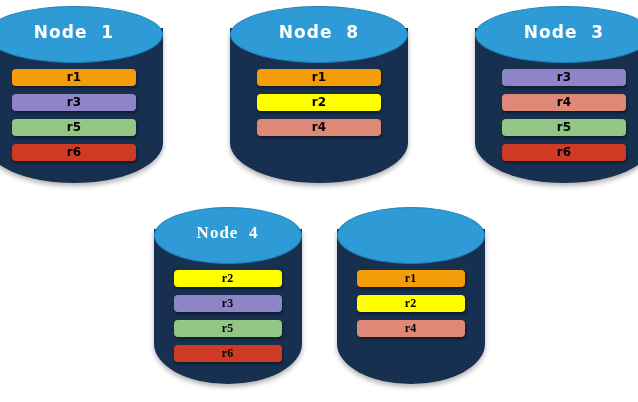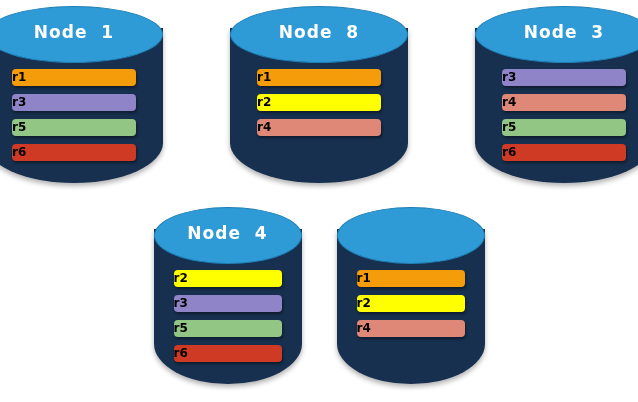--- a/index.html
+++ b/index.html
@@ -32,21 +32,21 @@
   .node-row.row-top    { top: 6px;   gap: 67px; }
   .node-row.row-bottom { top: 207px; gap: 35px; }
 
   
   .node {
     position: relative;
     width: 178px;
     height: 185px;
     flex: 0 0 auto;
   }
-  .node.small { width: 148px; height: 185px; }
+  .node.small { width: 148px; height: 185px; font-family: Liberation Serif, serif; }
 
   
   .cyl-body {
     position: absolute;
     left: 0;
     top: 22px;
     width: 100%;
     height: 155px;
     background: #17304f;
     border-radius: 0 0 50% 50% / 0 0 26% 26%;
@@ -92,20 +92,21 @@
     align-items: center;
     gap: 8px;
     padding-top: 6px;
     box-sizing: border-box;
   }
   .replica {
     width: 124px;
     height: 17px;
     line-height: 17px;
     border-radius: 4px;
+    text-align: center;
     font-size: 12px;
     font-weight: bold;
     color: #000000;
     box-shadow: 1px 2px 3px rgba(0,0,0,0.45);
   }
   .node.small .replica { width: 108px; }
 </style>
 </head>
 <body>
 

